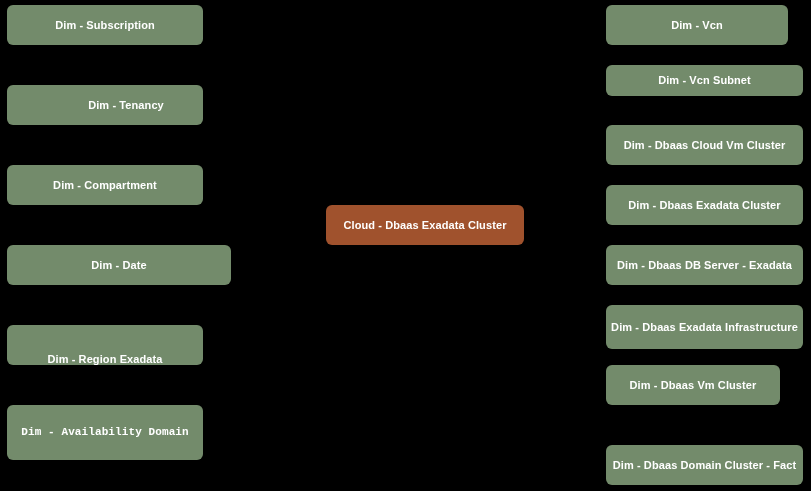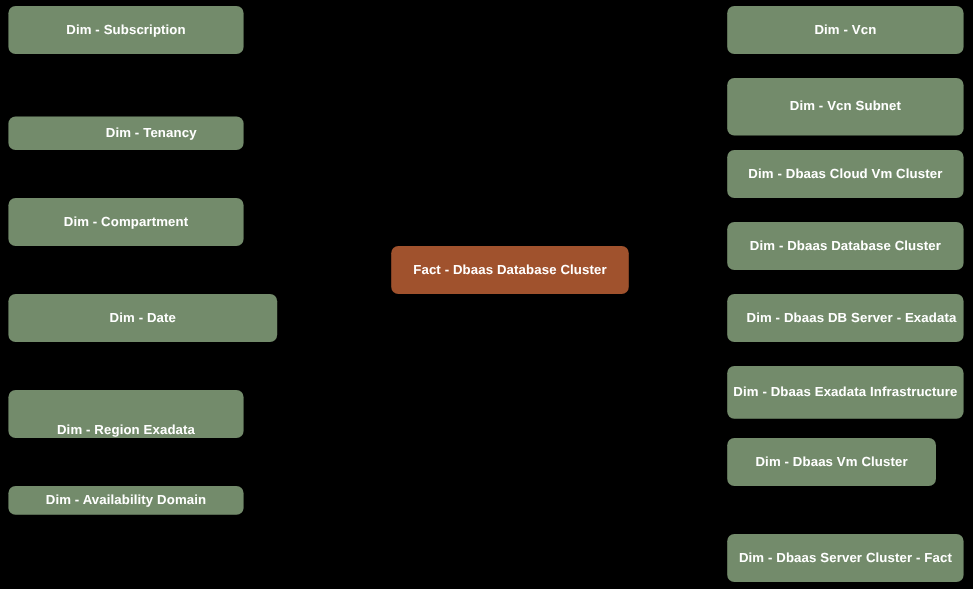--- a/index.html
+++ b/index.html
@@ -43,60 +43,60 @@
   }
 </style>
 </head>
 <body>
 
 <div id="canvas">
   <div id="left-column">
       <div class="entity-box dim" style="left: 7px; top: 5px; width: 196px; height: 40px;">
         <span class="entity-label">Dim - Subscription</span>
       </div>
-      <div class="entity-box dim" style="left: 7px; top: 97px; width: 196px; height: 28px; padding-left: 48px;">
+      <div class="entity-box dim" style="left: 7px; top: 85px; width: 196px; height: 40px; padding-left: 48px;">
         <span class="entity-label">Dim - Tenancy</span>
       </div>
       <div class="entity-box dim" style="left: 7px; top: 165px; width: 196px; height: 40px;">
         <span class="entity-label">Dim - Compartment</span>
       </div>
       <div class="entity-box dim" style="left: 7px; top: 245px; width: 224px; height: 40px;">
         <span class="entity-label">Dim - Date</span>
       </div>
       <div class="entity-box dim" style="left: 7px; top: 325px; width: 196px; height: 40px; align-items: flex-end;">
         <span class="entity-label">Dim - Region Exadata</span>
       </div>
-      <div class="entity-box dim" style="left: 7px; top: 405px; width: 196px; height: 24px;">
+      <div class="entity-box dim" style="left: 7px; top: 405px; width: 196px; height: 55px; font-family: Liberation Mono, monospace;">
         <span class="entity-label">Dim - Availability Domain</span>
       </div>
     </div>
   <div id="center-column">
       <div class="entity-box fact" style="left: 326px; top: 205px; width: 198px; height: 40px;">
-        <span class="entity-label">Fact - Dbaas Database Cluster</span>
+        <span class="entity-label">Cloud - Dbaas Exadata Cluster</span>
       </div>
     </div>
   <div id="right-column">
-      <div class="entity-box dim" style="left: 606px; top: 5px; width: 197px; height: 40px;">
+      <div class="entity-box dim" style="left: 606px; top: 5px; width: 182px; height: 40px;">
         <span class="entity-label">Dim - Vcn</span>
       </div>
-      <div class="entity-box dim" style="left: 606px; top: 65px; width: 197px; height: 48px;">
+      <div class="entity-box dim" style="left: 606px; top: 65px; width: 197px; height: 31px;">
         <span class="entity-label">Dim - Vcn Subnet</span>
       </div>
       <div class="entity-box dim" style="left: 606px; top: 125px; width: 197px; height: 40px;">
         <span class="entity-label">Dim - Dbaas Cloud Vm Cluster</span>
       </div>
       <div class="entity-box dim" style="left: 606px; top: 185px; width: 197px; height: 40px;">
-        <span class="entity-label">Dim - Dbaas Database Cluster</span>
+        <span class="entity-label">Dim - Dbaas Exadata Cluster</span>
       </div>
-      <div class="entity-box dim" style="left: 606px; top: 245px; width: 197px; height: 40px; justify-content: flex-end;">
+      <div class="entity-box dim" style="left: 606px; top: 245px; width: 197px; height: 40px;">
         <span class="entity-label">Dim - Dbaas DB Server - Exadata</span>
       </div>
       <div class="entity-box dim" style="left: 606px; top: 305px; width: 197px; height: 44px;">
         <span class="entity-label">Dim - Dbaas Exadata Infrastructure</span>
       </div>
       <div class="entity-box dim" style="left: 606px; top: 365px; width: 174px; height: 40px;">
         <span class="entity-label">Dim - Dbaas Vm Cluster</span>
       </div>
       <div class="entity-box dim" style="left: 606px; top: 445px; width: 197px; height: 40px;">
-        <span class="entity-label">Dim - Dbaas Server Cluster - Fact</span>
+        <span class="entity-label">Dim - Dbaas Domain Cluster - Fact</span>
       </div>
     </div>
 </div>
 
 </body></html>

